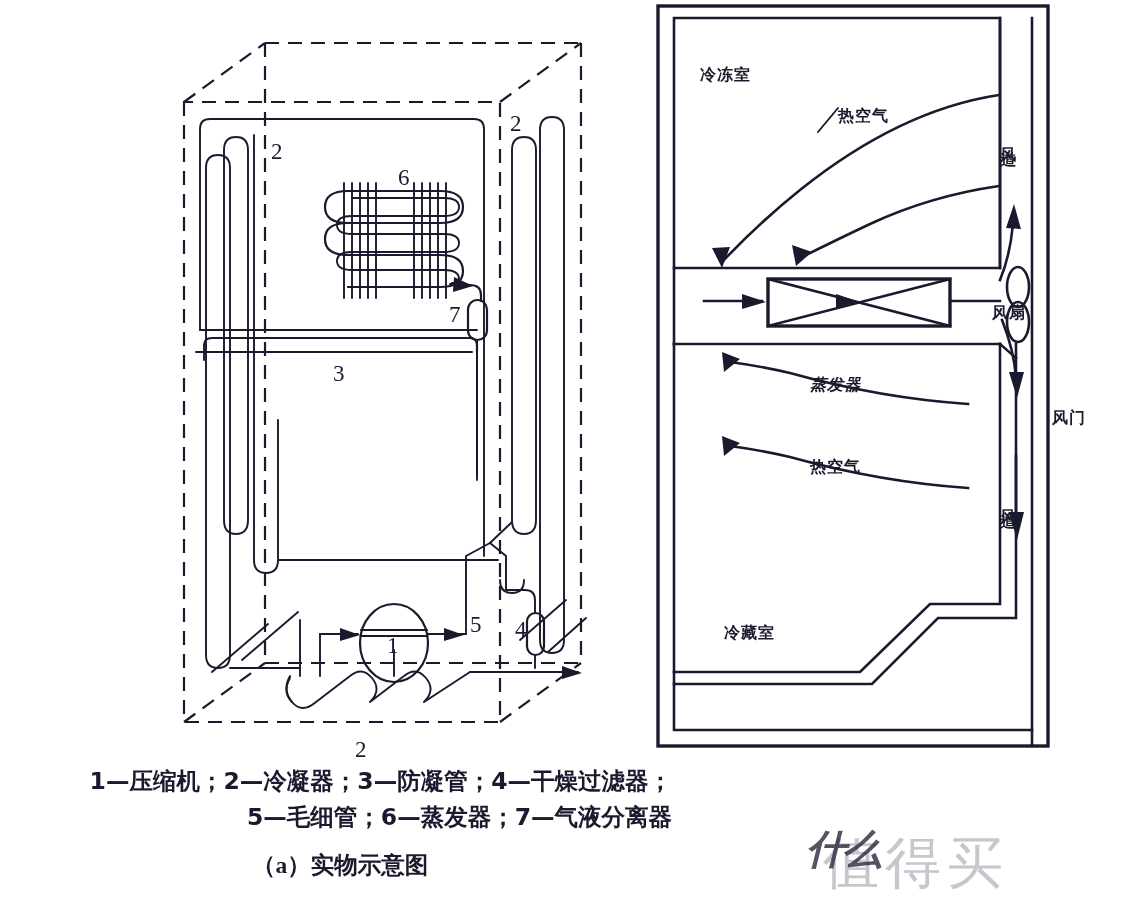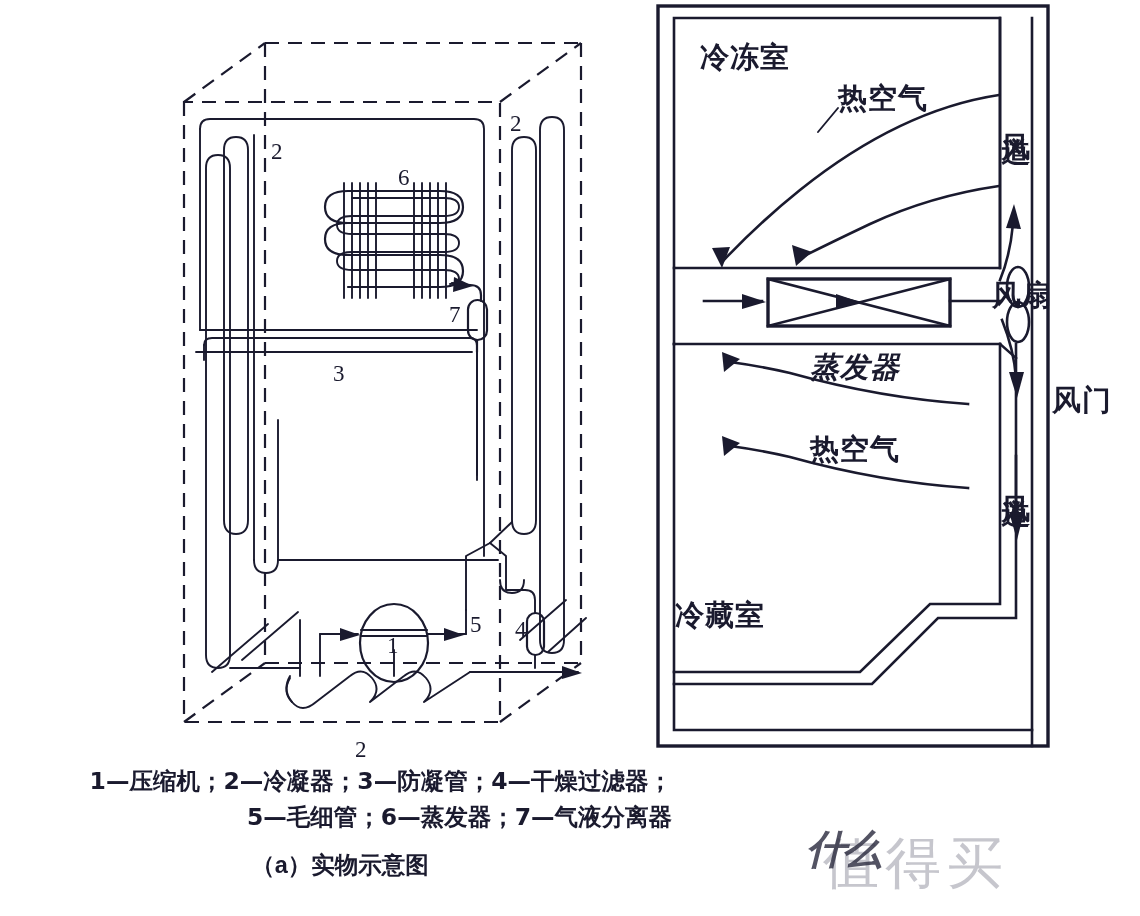--- a/index.html
+++ b/index.html
@@ -70,26 +70,27 @@
     position: absolute;
     font-family: "Liberation Serif", "DejaVu Serif", serif;
     font-size: 23px;
     color: #1a1a2e;
     line-height: 1;
     white-space: nowrap;
   }
   .cnlabel {
     position: absolute;
     font-family: "DejaVu Sans", "Liberation Sans", sans-serif;
-    font-size: 29px;
+    font-size: 16px;
     font-weight: 700;
     color: #1a1a2e;
     line-height: 1.08;
     white-space: nowrap;
     letter-spacing: 1px;
+    margin-top: 24px;
   }
   .cnlabel.vert {
     writing-mode: vertical-rl;
     text-orientation: upright;
     letter-spacing: 4px;
   }
   .legend {
     position: absolute;
     left: 0;
     top: 764px;
@@ -103,21 +104,21 @@
     letter-spacing: 0px;
   }
   .legend .line1 { display:block; white-space: nowrap; }
   .legend .line2 { display:block; white-space: nowrap; }
   .caption-a {
     position: absolute;
     left: 150px;
     top: 849px;
     width: 380px;
     text-align: center;
-    font-family: Liberation Sans, sans-serif;
+    font-family: Liberation Serif, serif;
     font-size: 23.5px;
     font-weight: 700;
     color: #1a1a2e;
     white-space: nowrap;
   }
   .caption-b {
     position: absolute;
     left: 700px;
     top: 849px;
     width: 380px;
@@ -389,21 +390,21 @@
       <path class="ink-med" d="M1016 456 L1016 522"></path>
       <polygon class="solidfill" points="1009,512 1017,540 1024,512"></polygon>
     </g>
 
     <g>
       <path class="ink-med" d="M1000 344 L1016 358"></path>
     </g>
   </svg>
 
   <div class="cnlabel" style="left:700px; top:42px;">冷冻室</div>
-  <div class="cnlabel" style="left:675px; top:600px;">冷藏室</div>
+  <div class="cnlabel" style="left:724px; top:600px;">冷藏室</div>
   <div class="cnlabel" style="left:838px; top:83px;">热空气</div>
   <div class="cnlabel" style="left:810px; top:352px;font-style:italic;">蒸发器</div>
   <div class="cnlabel" style="left:810px; top:434px;">热空气</div>
   <div class="cnlabel vert" style="left:1000px; top:110px;">风道</div>
   <div class="cnlabel vert" style="left:1000px; top:472px;">风道</div>
   <div class="cnlabel" style="left:992px; top:280px;">风扇</div>
   <div class="cnlabel" style="left:1052px; top:385px;text-align:center;">风门</div>
 
   <div class="legend">
     <span class="line1">1—压缩机；2—冷凝器；3—防凝管；4—干燥过滤器；</span>

